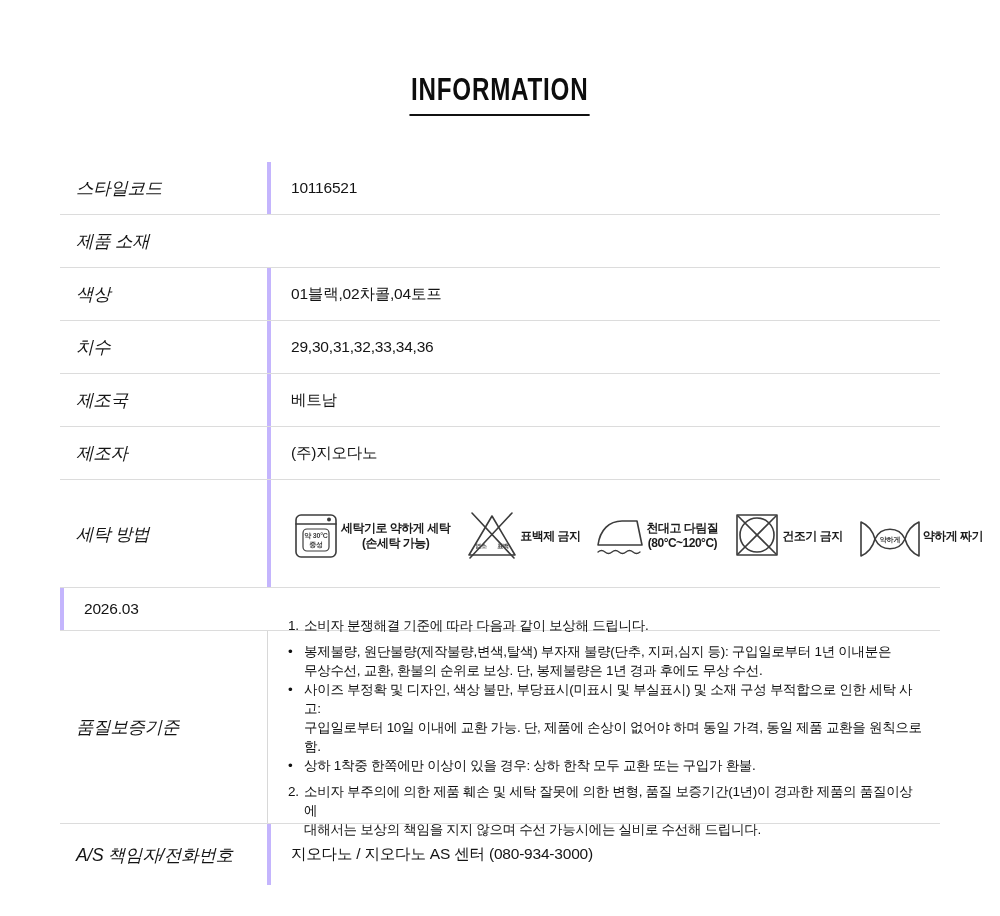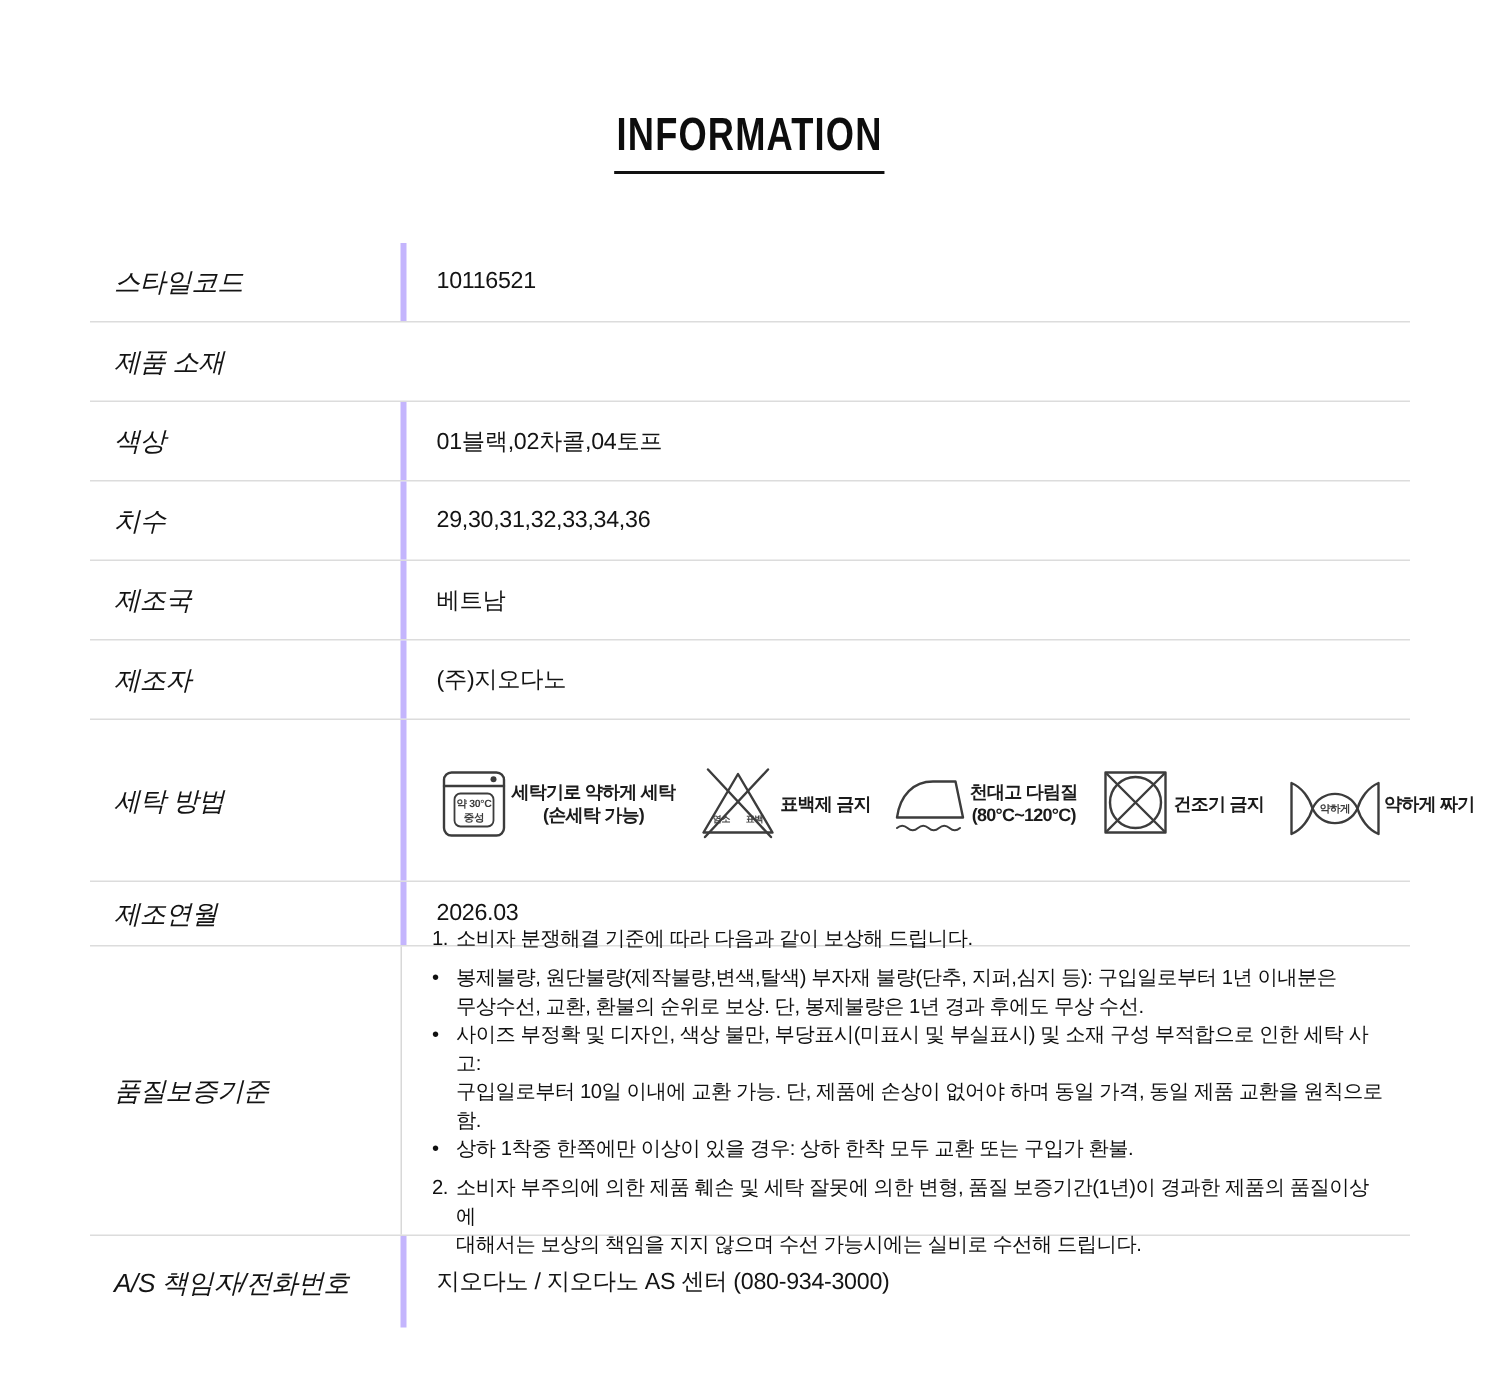--- a/index.html
+++ b/index.html
@@ -186,21 +186,20 @@
           <div class="wash-caption">
             <div>약하게 짜기</div>
           </div>
         </div>
 
       </div>
     </div>
   </div>
 
   <div class="row r-date">
-    <div class="cell-label">제조연월</div>
     <div class="cell-value">2026.03</div>
   </div>
 
   <div class="row r-warranty">
     <div class="cell-label">품질보증기준</div>
     <div class="warranty-cell">
       <div class="w-line w-gap-below">
         <span class="w-marker">1.</span>
           <span>소비자 분쟁해결 기준에 따라 다음과 같이 보상해 드립니다.</span>
       </div>

